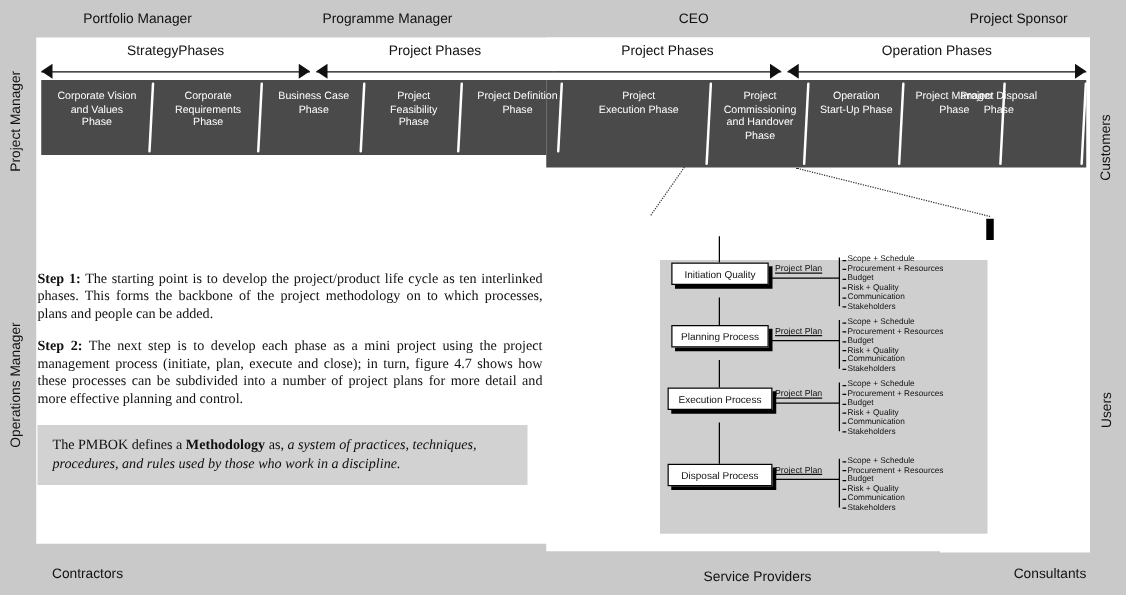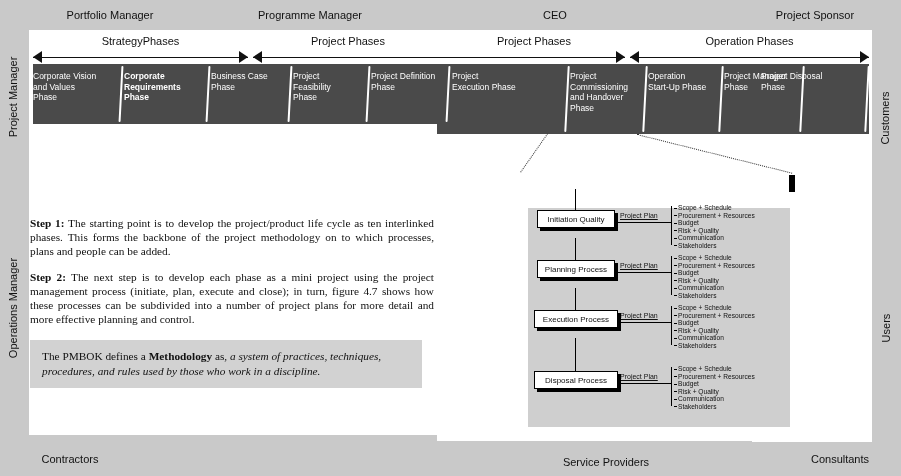--- a/index.html
+++ b/index.html
@@ -54,21 +54,21 @@
   .grp .hR{right:0;border-left:9px solid #111;}
 
   
   .ribbon{position:absolute;background:#4a4a4a;}
   .ribbon-short{left:33px;top:64px;width:404px;height:60px;}
   .ribbon-tall{left:437px;top:64px;width:432px;height:70px;}
 
   .phase{
     position:absolute;top:0;bottom:0;
     color:#ffffff;font-size:8.5px;line-height:10.5px;
-    text-align:left;
+    text-align:center;
     padding-top:7px;
     box-sizing:border-box;
     white-space:pre-line;
   }
   .sep{
     position:absolute;top:2px;width:2px;background:#ffffff;
     border-radius:1px;
   }
 
   
@@ -191,21 +191,21 @@
     <div class="hL"></div>
     <div class="hR"></div>
   </div>
 
   <div class="ribbon ribbon-short"></div>
   <div class="ribbon ribbon-tall"></div>
 
   <div class="phase" style="left:33px;  width:89px; height:60px;top:64px;">Corporate Vision
 and Values
 Phase</div>
-  <div class="phase" style="left:124px; width:85px; height:60px;top:64px;font-weight:bold;">Corporate
+  <div class="phase" style="left:124px; width:85px; height:60px;top:64px;">Corporate
 Requirements
 Phase</div>
   <div class="phase" style="left:211px; width:80px; height:60px;top:64px;">Business Case
 Phase</div>
   <div class="phase" style="left:293px; width:76px; height:60px;top:64px;">Project
 Feasibility
 Phase</div>
   <div class="phase" style="left:371px; width:86px; height:60px;top:64px;">Project Definition
 Phase</div>
   <div class="phase" style="left:452px; width:118px;height:70px;top:64px;">Project

